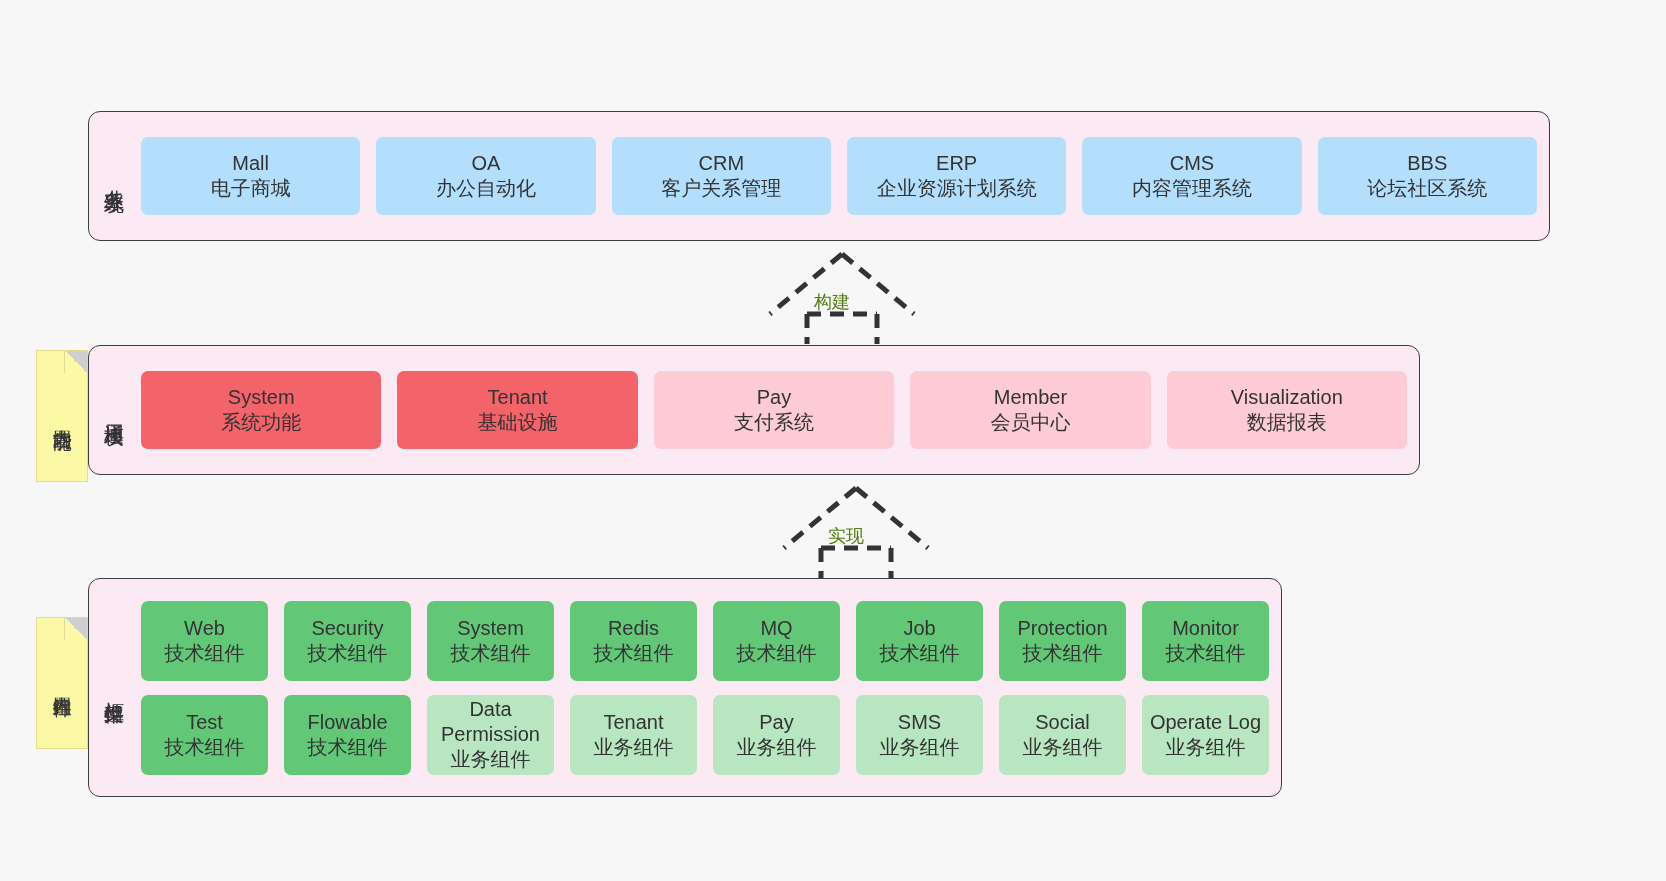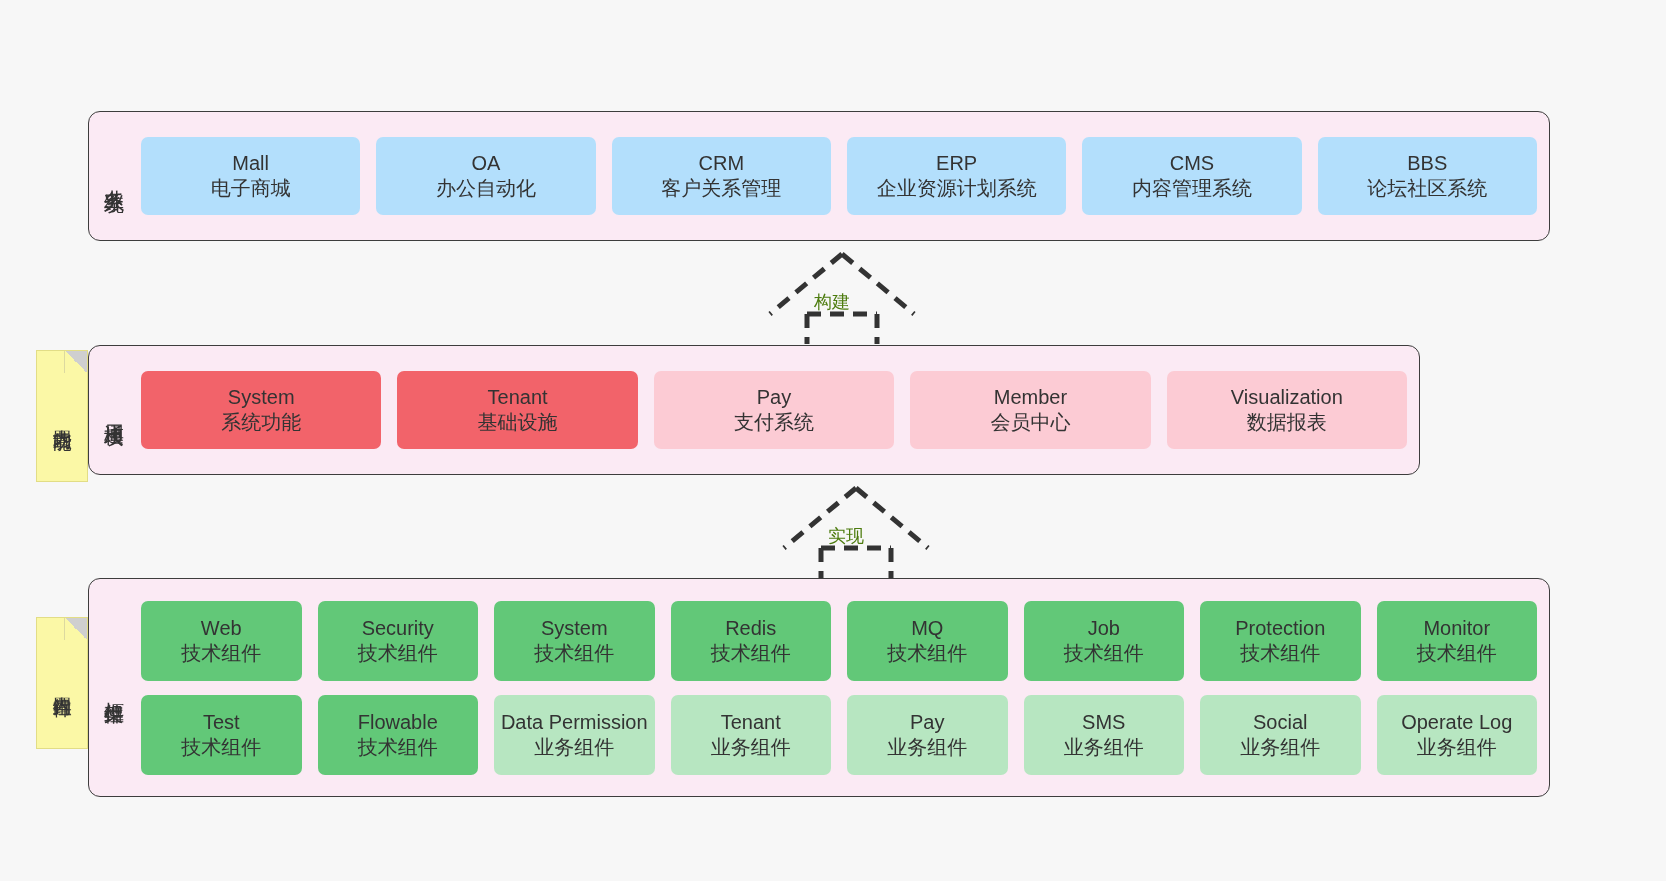--- a/index.html
+++ b/index.html
@@ -78,21 +78,21 @@
   #layer-business { left: 88px; top: 111px; width: 1462px; height: 130px; }
   #layer-business .cell { height: 78px; background: #b3dffc; }
 
   
   #layer-modules { left: 88px; top: 345px; width: 1332px; height: 130px; }
   #layer-modules .cell { height: 78px; }
   .cell.mod-strong { background: #f2636a; }
   .cell.mod-light  { background: #fccbd4; }
 
   
-  #layer-framework { left: 88px; top: 578px; width: 1462px; height: 219px; }
+  #layer-framework { left: 88px; top: 578px; width: 1194px; height: 219px; }
   #layer-framework .cell { height: 80px; }
   .cell.tech { background: #62c878; }
   .cell.biz  { background: #b7e6c1; }
 
   
   .note {
     position: absolute;
     box-sizing: border-box;
     background: #fbf8a6;
     border: 1px solid #e2dd86;

